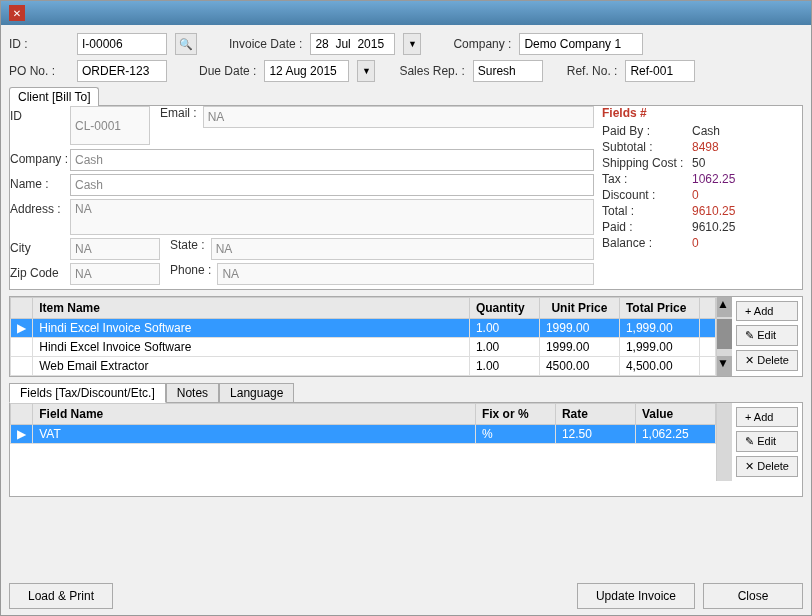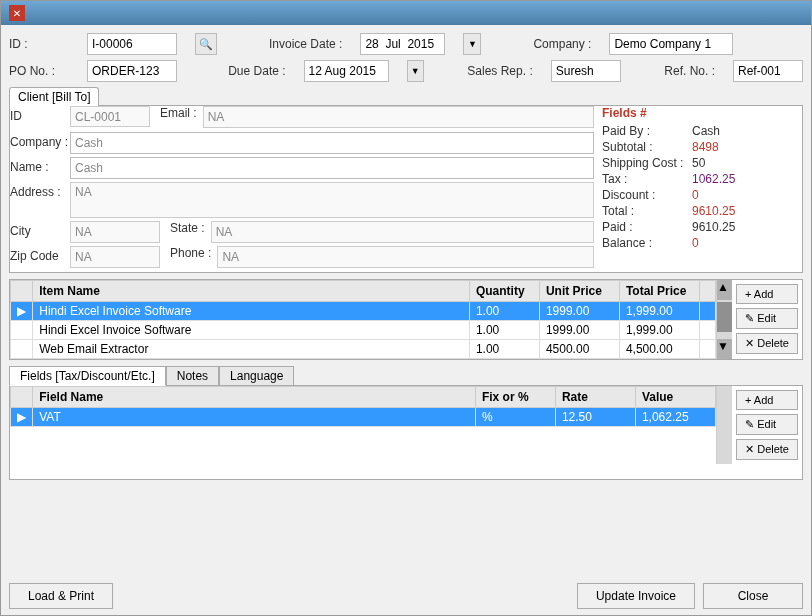--- a/index.html
+++ b/index.html
@@ -1,21 +1,21 @@
 <!DOCTYPE html>
 <html><head>
   <meta charset="utf-8">
   <style>
     * { box-sizing: border-box; margin: 0; padding: 0; font-family: Arial, sans-serif; font-size: 12px; }
     body { background: #f0f0f0; width: 812px; height: 616px; overflow: hidden; }
     .window { width: 812px; height: 616px; background: #f0f0f0; border: 1px solid #999; display: flex; flex-direction: column; }
     .title-bar { background: linear-gradient(to bottom, #6fa8d4, #4a7fa8); color: white; padding: 5px 8px; font-size: 12px; font-weight: bold; display: flex; justify-content: space-between; align-items: center; height: 24px; }
     .title-close { background: #c0392b; color: white; border: none; width: 16px; height: 16px; cursor: pointer; font-size: 10px; display: flex; align-items: center; justify-content: center; }
     .content { flex: 1; padding: 8px; overflow: hidden; }
-    .form-row { display: flex; align-items: center; margin-bottom: 5px; gap: 18px; }
+    .form-row { display: flex; align-items: center; margin-bottom: 5px; gap: 8px; }
     .label { color: #333; white-space: nowrap; min-width: 60px; }
     .label-sm { color: #333; white-space: nowrap; }
     input[type="text"] { border: 1px solid #bbb; padding: 2px 4px; background: white; height: 22px; font-size: 12px; }
     .input-id { width: 90px; background: #fff8dc; }
     .input-po { width: 90px; background: #fff8dc; }
     .input-date { width: 85px; background: #fff8dc; }
     .input-duedate { width: 85px; background: #fff8dc; }
     .input-salesrep { width: 70px; background: #fff8dc; }
     .input-refno { width: 70px; background: #fff8dc; }
     .input-company { width: 124px; background: #fff8dc; }
@@ -102,21 +102,21 @@
       <div style="display:inline-block; border: 1px solid #aaa; border-bottom: none; padding: 2px 8px; background: white; font-size:12px; border-radius: 3px 3px 0 0; position:relative; z-index:1; margin-bottom:-1px;">
         <span>Client [Bill To]</span>
       </div>
       <div class="client-section">
         <div class="client-body">
 
           <div style="flex:1;">
 
             <div class="client-form-row">
               <span class="client-label">ID</span>
-              <input type="text" style="width: 80px; border: 1px solid rgb(204, 204, 204); padding: 2px 4px; background: rgb(249, 249, 249); height: 21px; color: rgb(136, 136, 136);" value="CL-0001">
+              <input type="text" style="width: 80px; border: 1px solid rgb(204, 204, 204); padding: 2px 4px; background: rgb(249, 249, 249); height: 39px; color: rgb(136, 136, 136);" value="CL-0001">
               <span style="margin: 0 6px 0 10px; color:#333;">Email :</span>
               <input type="text" style="flex: 1 1 0%; border: 1px solid rgb(204, 204, 204); padding: 2px 4px; background: rgb(249, 249, 249); height: 22px; color: rgb(136, 136, 136);" value="NA">
             </div>
 
             <div class="client-form-row" style="margin-bottom:3px;">
               <span class="client-label">Company :</span>
               <input type="text" class="client-input" value="Cash" style="">
             </div>
 
             <div class="client-form-row" style="margin-bottom:3px;">
@@ -186,21 +186,21 @@
     <div style="margin-bottom: 0;">
       <div class="tab-content">
         <div class="items-tab-area">
           <div class="items-tab-main">
             <table class="items-table">
               <thead>
                 <tr>
                   <th style="width:16px;"></th>
                   <th>Item Name</th>
                   <th style="width:70px;">Quantity</th>
-                  <th style="width:80px;">Unit Price</th>
+                  <th style="width:80px;text-align:center;">Unit Price</th>
                   <th style="width:80px;">Total Price</th>
                   <th style="width:16px;"></th>
                 </tr>
               </thead>
               <tbody>
                 <tr class="selected">
                   <td>▶</td>
                   <td>Hindi Excel Invoice Software</td>
                   <td>1.00</td>
                   <td>1999.00</td>

